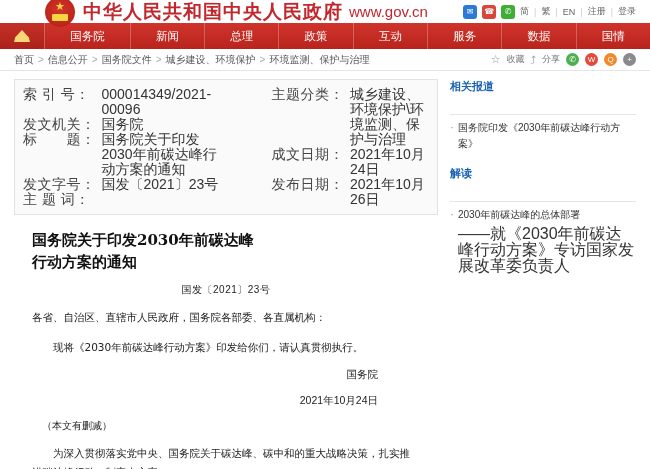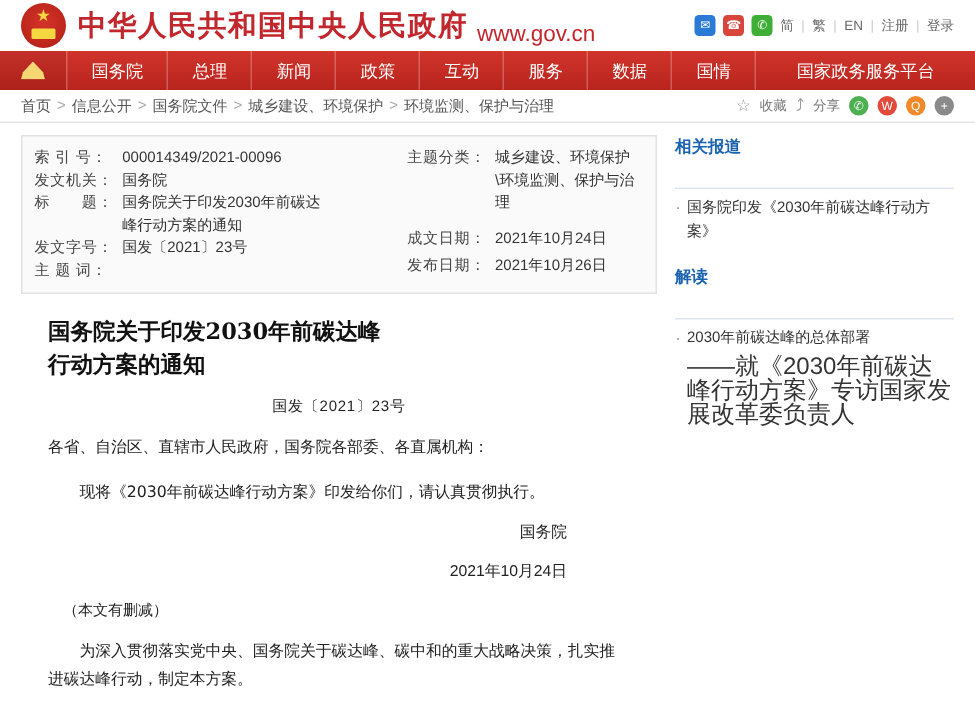--- a/index.html
+++ b/index.html
@@ -9,26 +9,27 @@
     height: 469px;
     overflow: hidden;
     font-family: "Liberation Sans", sans-serif;
     font-size: 11px;
     color: #333;
     background: #fff;
   }
 
   
   .top-header {
-    height: 34px;
+    height: 23px;
     background: #fff;
     display: flex;
     align-items: center;
     padding: 0 14px;
     position: relative;
+    margin-left: 31px;
   }
   .emblem {
     width: 30px; height: 30px;
     border-radius: 50%;
     background: radial-gradient(circle at 50% 45%, #d4342a 0%, #c0271d 60%, #a81d14 100%);
     position: relative;
     flex: 0 0 auto;
     margin-right: 8px;
   }
   .emblem:before {
@@ -164,21 +165,21 @@
   }
   .col-main { width: 424px; flex: 0 0 424px; }
   .col-side { flex: 1 1 auto; }
 
   
   .meta-box {
     border: 1px solid #e2e2e2;
     background: #fafafa;
     padding: 7px 8px;
     display: flex;
-    font-size: 10px;
+    font-size: 14px;
     color: #333;
     line-height: 15px;
   }
   .meta-col { display: table; }
   .meta-col.left { width: 56%; }
   .meta-col.right { width: 44%; margin-left: 48px; }
   .meta-row { display: table-row; }
   .meta-k, .meta-v { display: table-cell; vertical-align: top; }
   .meta-k {
     color: #444;
@@ -289,28 +290,27 @@
     <span class="hr-sep">|</span>
     <a class="hr-link" href="#">登录</a>
   </div>
 </div>
 
 <div class="nav">
   <div class="nav-home">
     <span></span>
   </div>
   <div class="nav-item">国务院</div>
+  <div class="nav-item">新闻</div>
   <div class="nav-item">总理</div>
-  <div class="nav-item">新闻</div>
   <div class="nav-item">政策</div>
   <div class="nav-item">互动</div>
   <div class="nav-item">服务</div>
   <div class="nav-item">数据</div>
   <div class="nav-item">国情</div>
-  <div class="nav-item wide">国家政务服务平台</div>
 </div>
 
 <div class="crumb-bar">
   <a href="#">首页</a>
   <span class="crumb-sep">&gt;</span>
   <a href="#">信息公开</a>
   <span class="crumb-sep">&gt;</span>
   <a href="#">国务院文件</a>
   <span class="crumb-sep">&gt;</span>
   <a href="#">城乡建设、环境保护</a>

